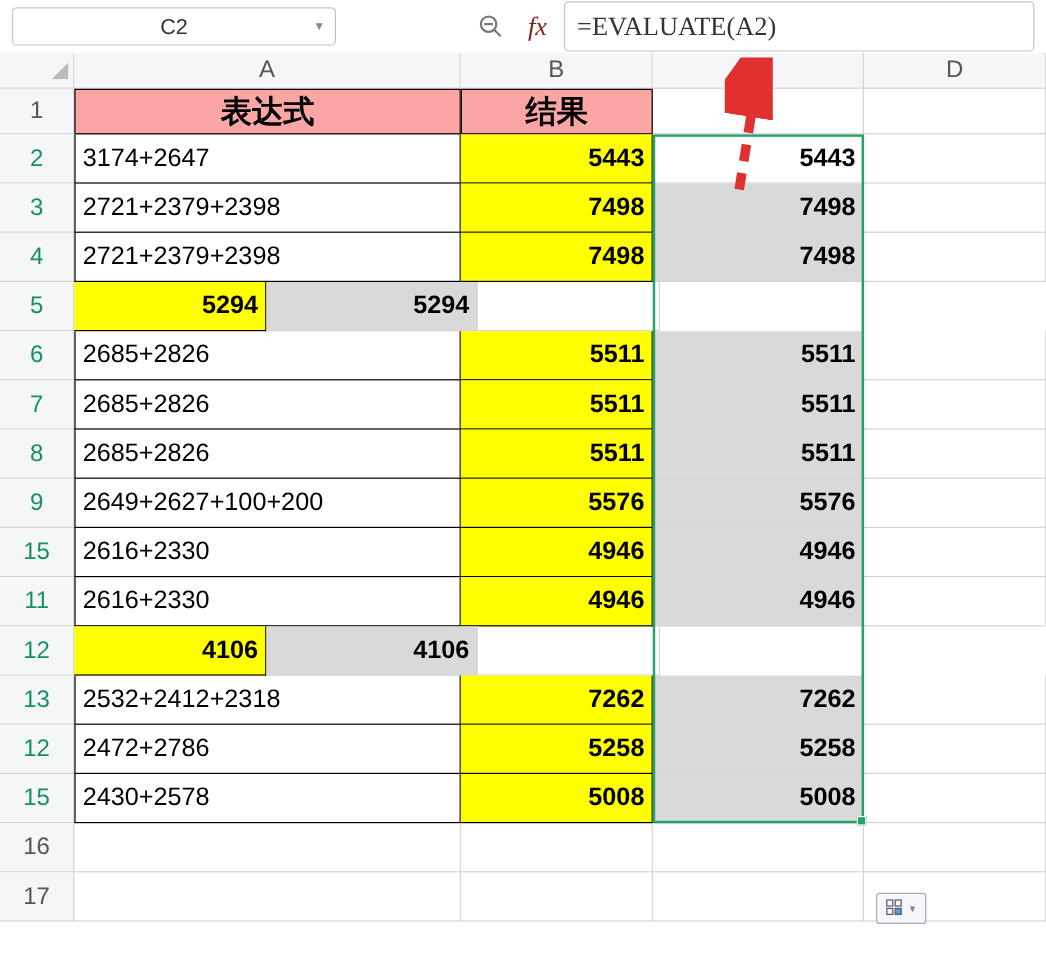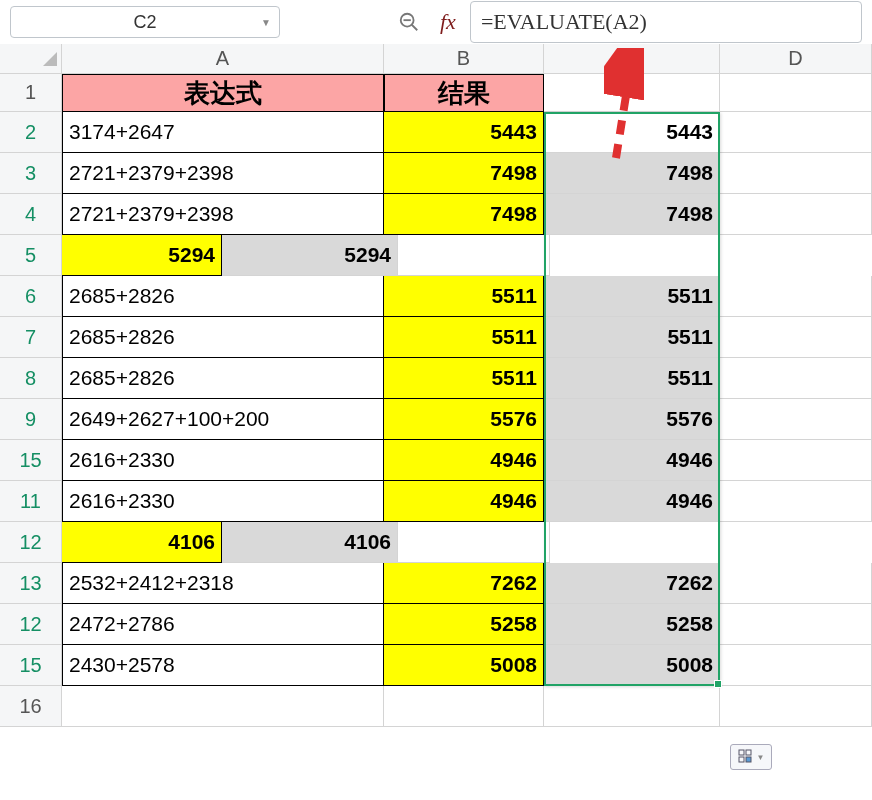--- a/index.html
+++ b/index.html
@@ -340,20 +340,27 @@
       </div>
     </div>
   <div id="empty-rows">
       <div class="row">
         <div class="row-header dark">16</div>
         <div class="cell col-A"></div>
         <div class="cell col-B"></div>
         <div class="cell col-C"></div>
         <div class="cell col-D"></div>
       </div>
+      <div class="row">
+        <div class="row-header dark">17</div>
+        <div class="cell col-A"></div>
+        <div class="cell col-B"></div>
+        <div class="cell col-C"></div>
+        <div class="cell col-D"></div>
+      </div>
     </div>
 
   <div class="selection-outline" style="left:544px; top:68px; width:176px; height:574px;">
     <div class="fill-handle"></div>
   </div>
 </div>
 
 <svg class="arrow" viewBox="0 0 40 120">
   <defs>
     <marker id="ah" markerWidth="10" markerHeight="10" refX="5" refY="5" orient="auto">

